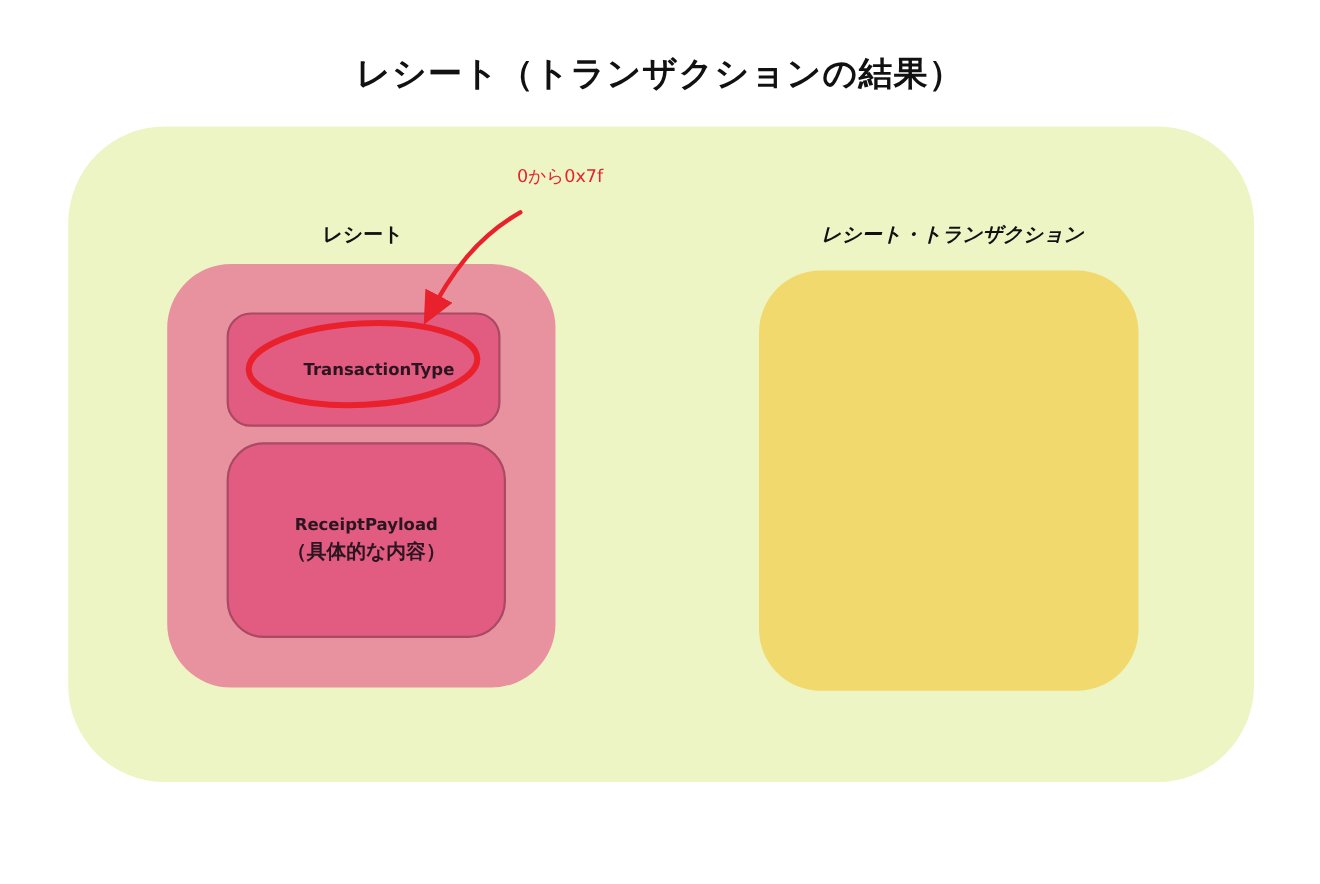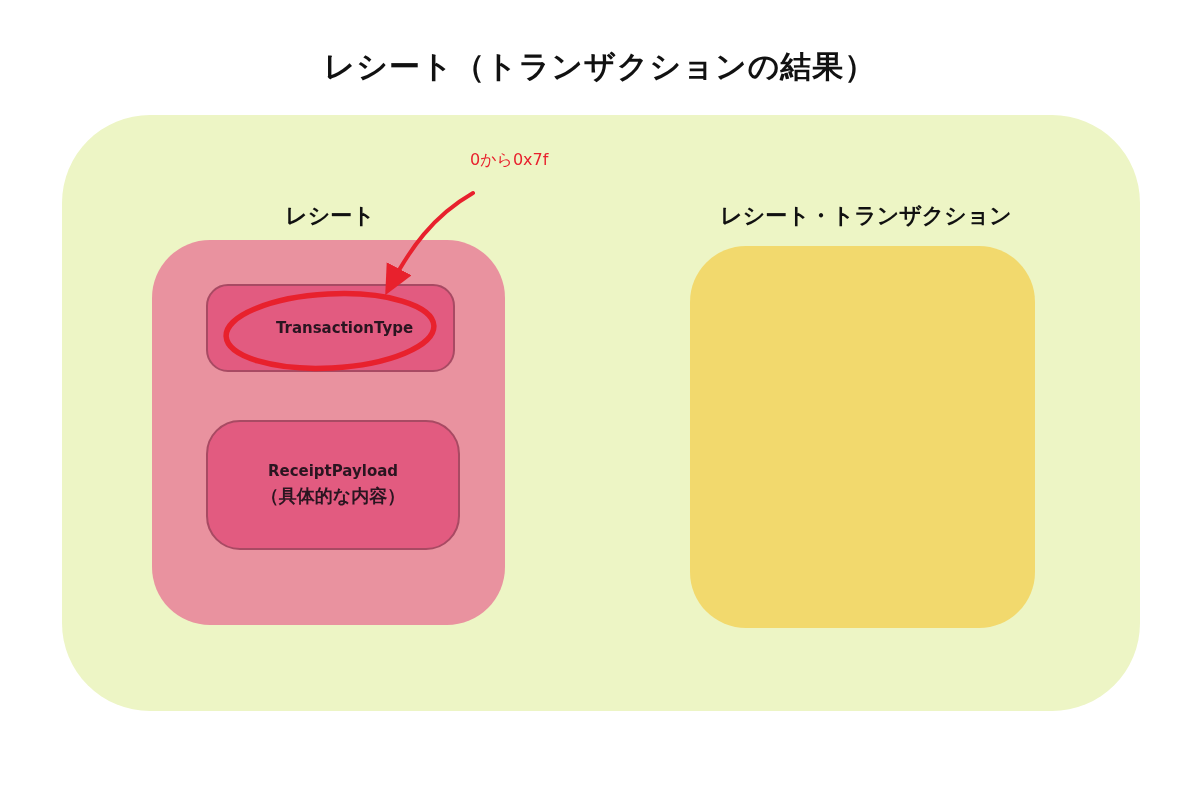--- a/index.html
+++ b/index.html
@@ -32,33 +32,34 @@
     left: 62px;
     top: 115px;
     width: 1078px;
     height: 596px;
     background: #edf5c5;
     border-radius: 88px;
   }
   .group-label {
     position: absolute;
     text-align: center;
-    font-size: 22px;
+    font-size: 18px;
     font-weight: 700;
     color: #111111;
   }
   .label-receipt {
     left: 230px;
     top: 201px;
     width: 200px;
   }
   .label-receipt-tx {
     left: 716px;
     top: 201px;
     width: 300px;
+    font-style: italic;
   }
   .pink-box {
     position: absolute;
     left: 152px;
     top: 240px;
     width: 353px;
     height: 385px;
     background: #e9929f;
     border-radius: 58px;
   }
@@ -72,30 +73,30 @@
     align-items: center;
     justify-content: center;
     text-align: center;
     color: #2a1520;
     font-weight: 700;
   }
   .tx-box {
     left: 206px;
     top: 284px;
     width: 249px;
-    height: 88px;
+    height: 104px;
     border-radius: 22px;
     font-size: 15px;
     padding-left: 28px;
   }
   .payload-box {
     left: 206px;
-    top: 420px;
+    top: 402px;
     width: 254px;
-    height: 130px;
+    height: 178px;
     border-radius: 34px;
     font-size: 15px;
     line-height: 1.45;
     text-align: right;
   }
   .payload-sub {
     font-size: 18px;
   }
   .yellow-box {
     position: absolute;

